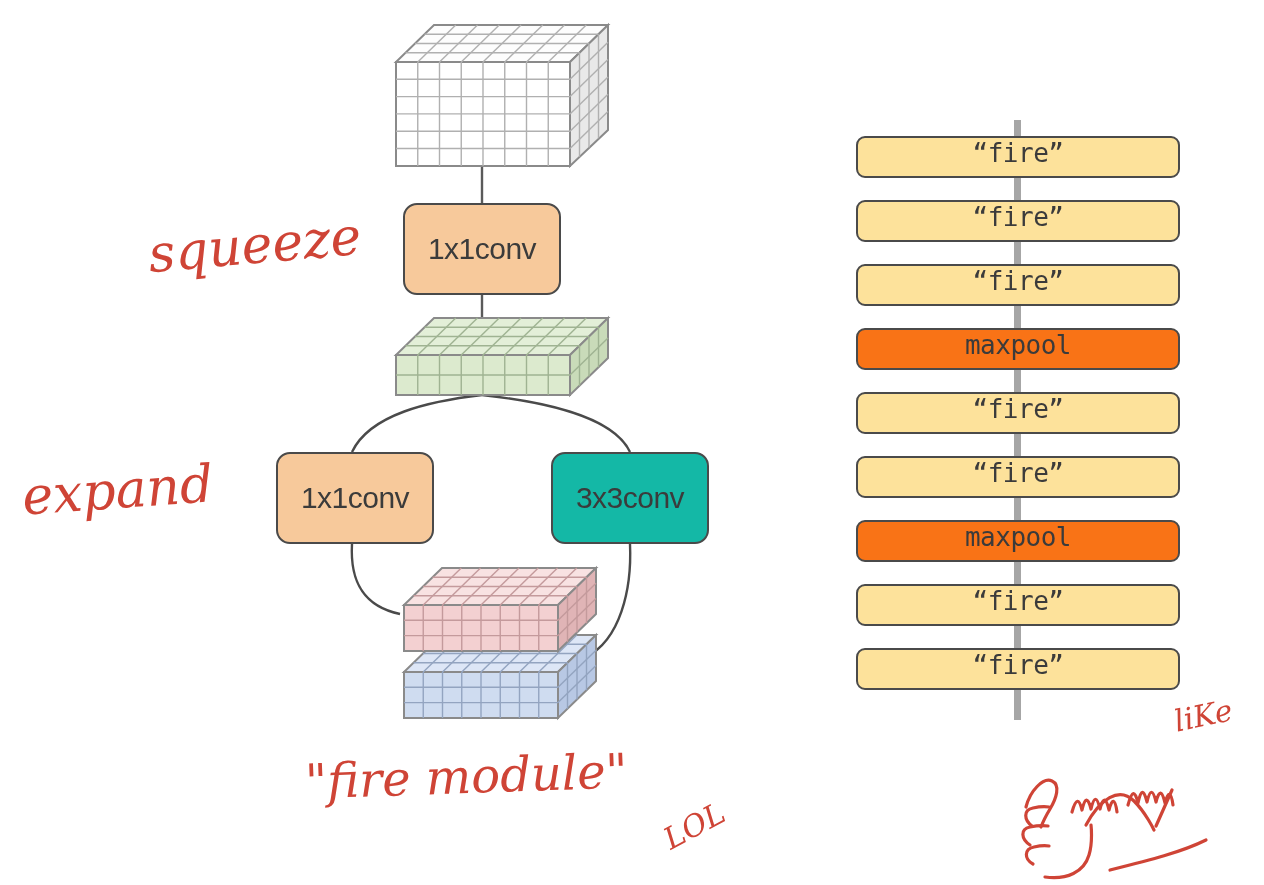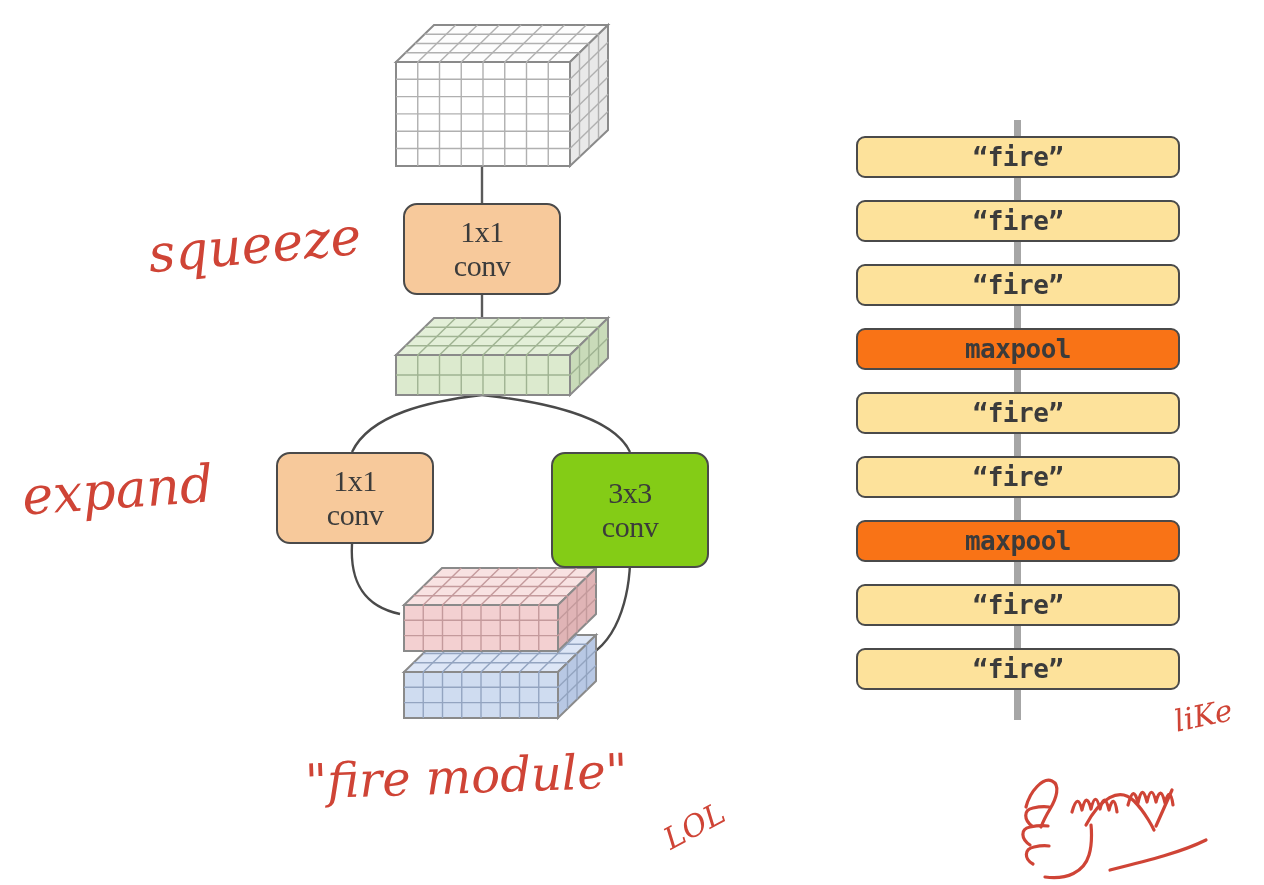--- a/index.html
+++ b/index.html
@@ -23,61 +23,59 @@
     height: 885px;
   }
 
   
   .conv-box {
     position: absolute;
     box-sizing: border-box;
     border: 2px solid #4a4a4a;
     border-radius: 14px;
     display: flex;
-    flex-direction: column;
     align-items: center;
     justify-content: center;
-    font-family: Liberation Serif, serif;
+    font-family: Liberation Sans, sans-serif;
     font-size: 30px;
     line-height: 1.12;
     color: #3b3b3b;
     letter-spacing: -0.5px;
   }
   .conv-box .l1, .conv-box .l2 { display: block; }
 
   #squeeze-conv {
     left: 403px; top: 203px; width: 158px; height: 92px;
     background: #f7c99b;
   }
   #expand-1x1-conv {
     left: 276px; top: 452px; width: 158px; height: 92px;
     background: #f7c99b;
   }
   #expand-3x3-conv {
-    left: 551px; top: 452px; width: 158px; height: 116px;
-    background: #84cc16;
+    left: 551px; top: 452px; width: 158px; height: 92px;
+    background: #14b8a6;
   }
 
   
   .stack-box {
     position: absolute;
     left: 856px;
     width: 324px;
     height: 42px;
     box-sizing: border-box;
     border: 2px solid #4a4a4a;
     border-radius: 9px;
     display: flex;
-    align-items: center;
+    align-items: flex-start;
     justify-content: center;
     font-family: "DejaVu Sans Mono", monospace;
     font-size: 26px;
     color: #3b3b3b;
     letter-spacing: -0.5px;
-    font-weight: bold;
   }
   .stack-box.fire { background: #fde29b; }
   .stack-box.maxpool { background: #f97316; }
 
   #stack-spine {
     position: absolute;
     left: 1014px;
     top: 120px;
     width: 7px;
     height: 600px;

